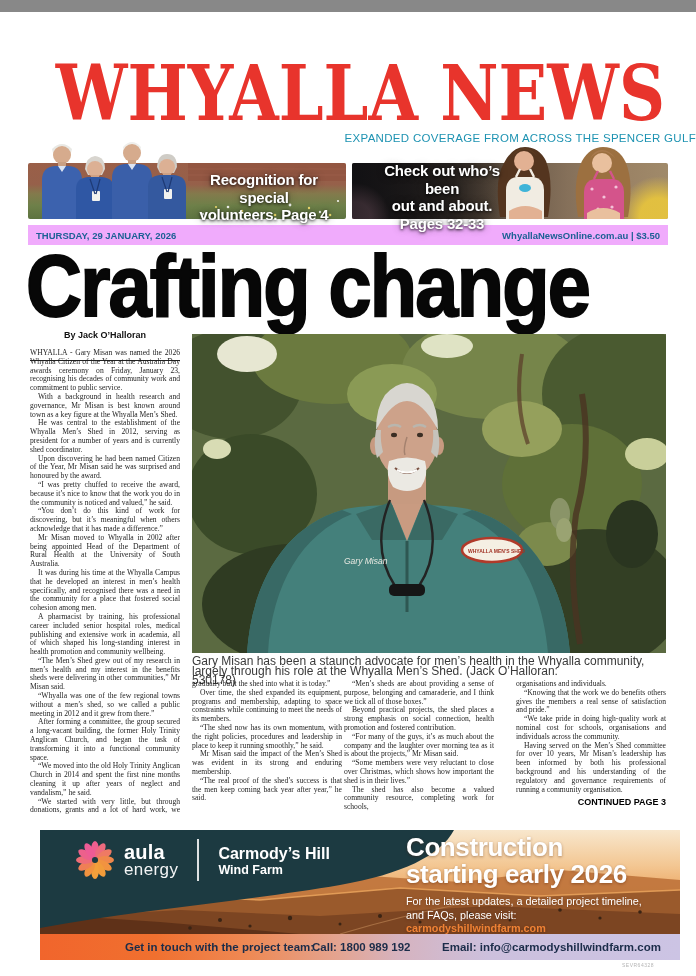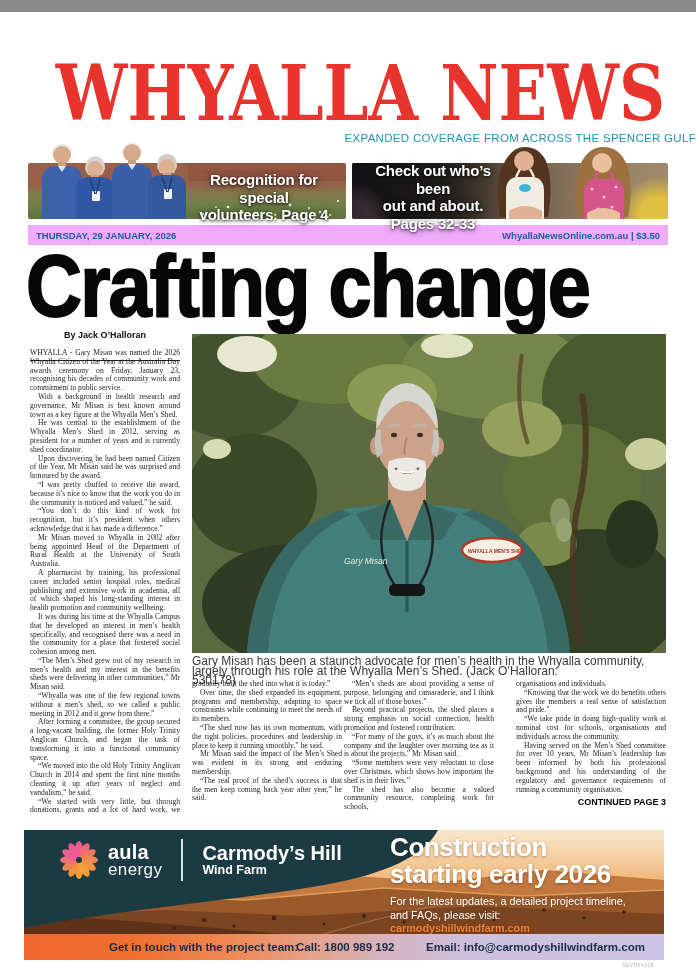--- a/index.html
+++ b/index.html
@@ -37,21 +37,21 @@
                radial-gradient(circle at 1% 98%, rgba(222,160,176,.8) 0 5%, rgba(222,160,176,0) 11%);
   }
   .people { position:absolute; bottom:0; }
   .t-label {
     position:absolute; color:#fff; font-weight:700; z-index:3;
     text-shadow:0 1px 3px rgba(0,0,0,.85), 0 0 8px rgba(0,0,0,.45);
     font-size:15px; line-height:17.5px; text-align:center; letter-spacing:-.2px;
   }
   .t-label span { display:block; }
   .t-label-left  { left:158px; width:156px; top:32px; }
-  .t-label-right { left:6px;  width:150px; top:23px; }
+  .t-label-right { left:15px;  width:150px; top:23px; }
   
   .datebar {
     position:absolute; top:213px; left:28px; width:640px; height:20px;
     background:#f0abfc; color:#1c6095; font-weight:700; font-size:9.5px;
     display:flex; justify-content:space-between; align-items:center; padding:0 8px;gap:20px;
   }
   
   .headline {
     position:absolute; top:232px; left:26px; white-space:nowrap;
     font-size:88px; line-height:84px; font-weight:700; letter-spacing:-2px; color:#070707;
@@ -81,30 +81,30 @@
     text-align:right !important; text-indent:0 !important; margin-top:4px !important; color:#000;
   }
   
   .photo { position:absolute; left:192px; top:322px; width:474px; height:319px; overflow:hidden; background:#59683f; }
   .caption {
     position:absolute; left:192px; top:645px; width:476px;
     font-size:12px; line-height:9.5px; color:#3a3a3a;
   }
   .caption span { display:block; }
   
-  .ad { position:absolute; left:24px; top:818px; width:640px; height:130px;border-radius:16px; }
+  .ad { position:absolute; left:40px; top:818px; width:640px; height:130px;border-radius:16px; }
   .ad-photo { position:relative; width:640px; height:104px; overflow:hidden;
     background:linear-gradient(180deg,#f8e7cd 0%,#f3c793 34%,#eca45f 62%,#e08c42 100%);
   }
   .ad-photo > svg { position:absolute; left:0; top:0; }
   .ad-logo { position:absolute; left:36px; top:9px; display:flex; align-items:center; gap:10px; color:#fff; z-index:4; }
   .brand .b1 { font-size:20px; font-weight:700; line-height:18px; letter-spacing:.2px; }
   .brand .b2 { font-size:17px; font-weight:400; line-height:17px; letter-spacing:.4px; opacity:.95; }
   .logo-divider { width:2px; height:42px; background:rgba(255,255,255,.85); margin:0 9px; }
-  .site .s1 { font-size:20px; font-weight:700; line-height:19px; }
+  .site .s1 { font-size:16px; font-weight:700; line-height:19px; }
   .site .s2 { font-size:12.5px; font-weight:700; line-height:14px; }
   .ad-head { position:absolute; left:366px; top:4px; width:272px; color:#fff; z-index:4;
     text-shadow:0 1px 3px rgba(70,25,0,.4); }
   .ad-head .h { font-size:26px; line-height:27px; font-weight:700; letter-spacing:-.4px; }
   .ad-sub { margin-top:7px; font-size:10.8px; line-height:13.5px; font-weight:500; }
   .ad-sub span { display:block; }
   .ad-url { display:inline !important; color:#ef8235; font-weight:700; }
   .ad-bar { position:relative; width:640px; height:26px; color:#1b2c49; font-size:11.5px;
     background:linear-gradient(90deg,#f1652c 0%,#f0702f 18%,#ee8a56 33%,#e4a38e 46%,#d6b3bf 56%,#ccc0dd 70%,#ccc4e4 100%);
   }
@@ -221,24 +221,24 @@
 
   <h2 class="headline">Crafting change</h2>
   <div class="byline">By Jack O’Halloran</div>
 
   <section class="col c1">
     <p class="first">WHYALLA - Gary Misan was named the 2026 Whyalla Citizen of the Year at the Australia Day awards ceremony on Friday, January 23, recognising his decades of community work and commitment to public service.</p>
     <p>With a background in health research and governance, Mr Misan is best known around town as a key figure at the Whyalla Men’s Shed.</p>
     <p>He was central to the establishment of the Whyalla Men’s Shed in 2012, serving as president for a number of years and is currently shed coordinator.</p>
     <p>Upon discovering he had been named Citizen of the Year, Mr Misan said he was surprised and honoured by the award.</p>
     <p>“I was pretty chuffed to receive the award, because it’s nice to know that the work you do in the community is noticed and valued,” he said.</p>
-    <p>“You don’t do this kind of work for recognition, but it’s president when others acknowledge that it has made a difference.”</p>
+    <p>“You don’t do this kind of work for discovering, but it’s meaningful when others acknowledge that it has made a difference.”</p>
     <p>Mr Misan moved to Whyalla in 2002 after being appointed Head of the Department of Rural Health at the University of South Australia.</p>
+    <p>It was during his time at the Whyalla Campus that he developed an interest in men’s health specifically, and recognised there was a need in the community for a place that fostered social cohesion among men.</p>
     <p>A pharmacist by training, his professional career included senior hospital roles, medical publishing and extensive work in academia, all of which shaped his long-standing interest in health promotion and community wellbeing.</p>
-    <p>It was during his time at the Whyalla Campus that he developed an interest in men’s health specifically, and recognised there was a need in the community for a place that fostered social cohesion among men.</p>
     <p>“The Men’s Shed grew out of my research in men’s health and my interest in the benefits sheds were delivering in other communities,” Mr Misan said.</p>
     <p>“Whyalla was one of the few regional towns without a men’s shed, so we called a public meeting in 2012 and it grew from there.”</p>
     <p>After forming a committee, the group secured a long-vacant building, the former Holy Trinity Anglican Church, and began the task of transforming it into a functional community space.</p>
     <p>“We moved into the old Holy Trinity Anglican Church in 2014 and spent the first nine months cleaning it up after years of neglect and vandalism,” he said.</p>
     <p class="jlast">“We started with very little, but through donations, grants and a lot of hard work, we</p>
   </section>
 
   <figure class="photo">
     <svg width="474" height="319">
       <rect width="474" height="319" fill="#5b6a41"></rect>

